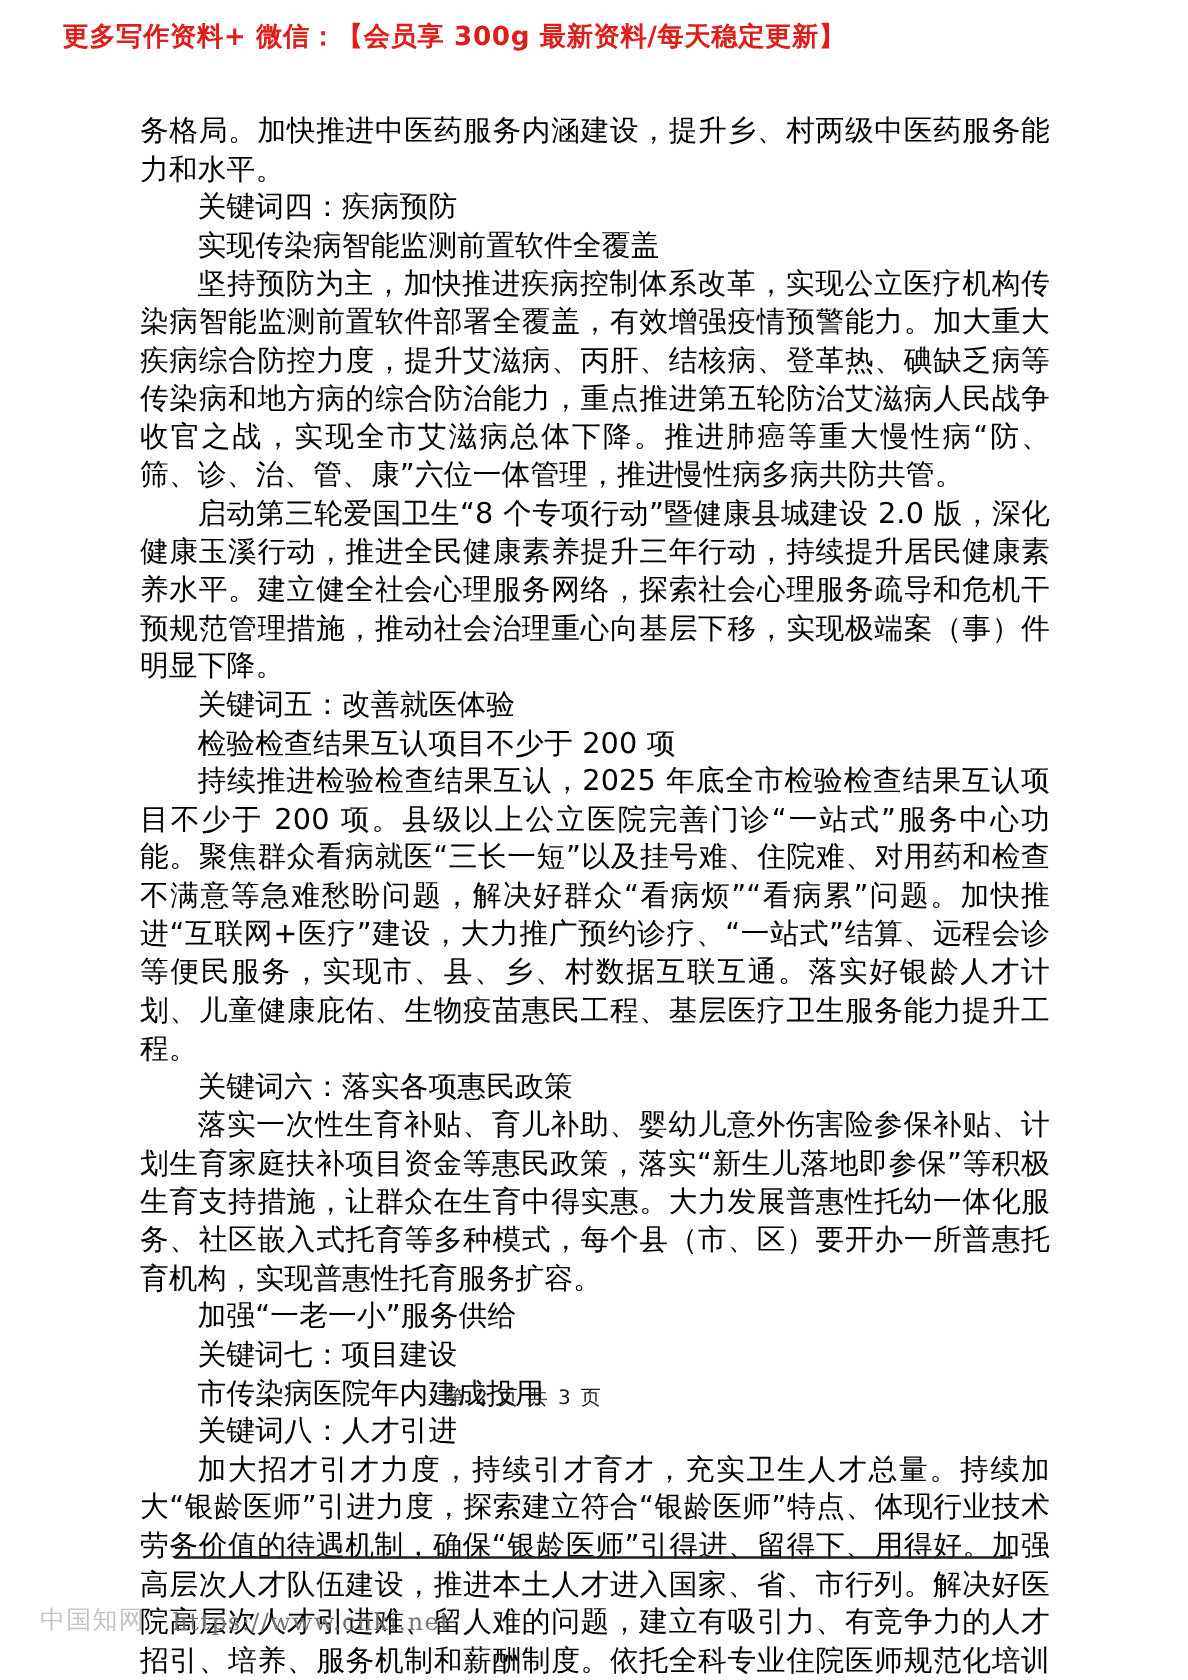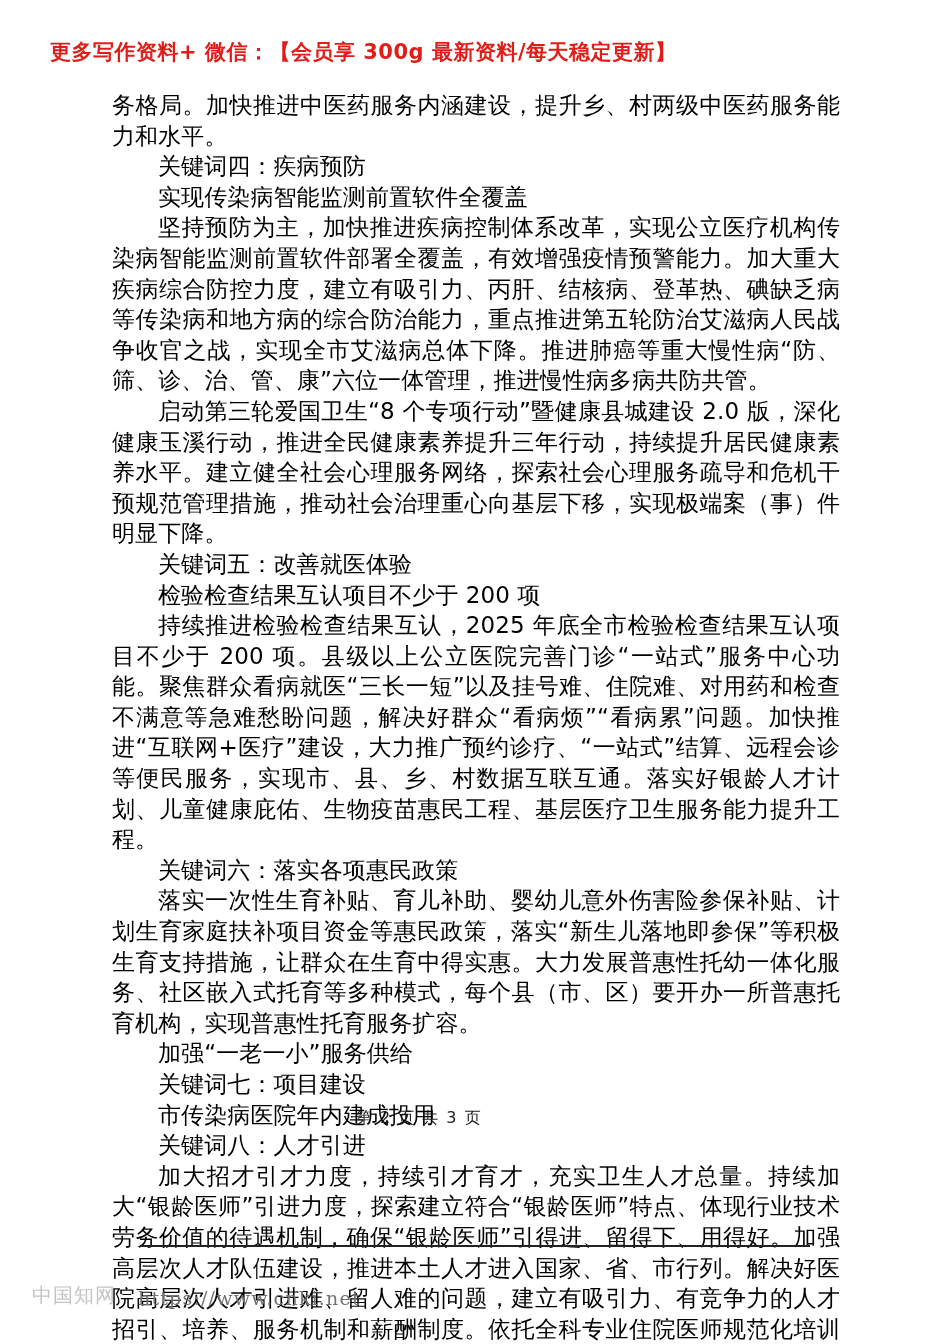--- a/index.html
+++ b/index.html
@@ -21,21 +21,20 @@
     position: absolute;
     left: 50px;
     top: 16px;
     width: 860px;
     font-size: 21px;
     font-weight: bold;
     color: #e01d18;
     letter-spacing: 0.5px;
     white-space: nowrap;
     line-height: 1.3;
-    margin-top: 23px;
   }
 
   
   .doc-body {
     position: absolute;
     left: 112px;
     top: 90px;
     width: 728px;
   }
   .para {
@@ -100,21 +99,21 @@
 </style>
 </head>
 <body>
 
 <div class="promo-banner">更多写作资料+ 微信：【会员享 300g 最新资料/每天稳定更新】</div>
 
 <div class="doc-body">
   <p class="para continuation">务格局。加快推进中医药服务内涵建设，提升乡、村两级中医药服务能力和水平。</p>
   <p class="para heading">关键词四：疾病预防</p>
   <p class="para heading">实现传染病智能监测前置软件全覆盖</p>
-  <p class="para indent">坚持预防为主，加快推进疾病控制体系改革，实现公立医疗机构传染病智能监测前置软件部署全覆盖，有效增强疫情预警能力。加大重大疾病综合防控力度，建立有吸引力、丙肝、结核病、登革热、碘缺乏病等传染病和地方病的综合防治能力，重点推进第五轮防治艾滋病人民战争收官之战，实现全市艾滋病总体下降。推进肺癌等重大慢性病“防、筛、诊、治、管、康”六位一体管理，推进慢性病多病共防共管。</p>
+  <p class="para indent">坚持预防为主，加快推进疾病控制体系改革，实现公立医疗机构传染病智能监测前置软件部署全覆盖，有效增强疫情预警能力。加大重大疾病综合防控力度，提升艾滋病、丙肝、结核病、登革热、碘缺乏病等传染病和地方病的综合防治能力，重点推进第五轮防治艾滋病人民战争收官之战，实现全市艾滋病总体下降。推进肺癌等重大慢性病“防、筛、诊、治、管、康”六位一体管理，推进慢性病多病共防共管。</p>
   <p class="para indent">启动第三轮爱国卫生“8 个专项行动”暨健康县城建设 2.0 版，深化健康玉溪行动，推进全民健康素养提升三年行动，持续提升居民健康素养水平。建立健全社会心理服务网络，探索社会心理服务疏导和危机干预规范管理措施，推动社会治理重心向基层下移，实现极端案（事）件明显下降。</p>
   <p class="para heading">关键词五：改善就医体验</p>
   <p class="para heading">检验检查结果互认项目不少于 200 项</p>
   <p class="para indent">持续推进检验检查结果互认，2025 年底全市检验检查结果互认项目不少于 200 项。县级以上公立医院完善门诊“一站式”服务中心功能。聚焦群众看病就医“三长一短”以及挂号难、住院难、对用药和检查不满意等急难愁盼问题，解决好群众“看病烦”“看病累”问题。加快推进“互联网+医疗”建设，大力推广预约诊疗、“一站式”结算、远程会诊等便民服务，实现市、县、乡、村数据互联互通。落实好银龄人才计划、儿童健康庇佑、生物疫苗惠民工程、基层医疗卫生服务能力提升工程。</p>
   <p class="para heading">关键词六：落实各项惠民政策</p>
   <p class="para indent">落实一次性生育补贴、育儿补助、婴幼儿意外伤害险参保补贴、计划生育家庭扶补项目资金等惠民政策，落实“新生儿落地即参保”等积极生育支持措施，让群众在生育中得实惠。大力发展普惠性托幼一体化服务、社区嵌入式托育等多种模式，每个县（市、区）要开办一所普惠托育机构，实现普惠性托育服务扩容。</p>
   <p class="para heading">加强“一老一小”服务供给</p>
   <p class="para heading">关键词七：项目建设</p>
   <p class="para heading">市传染病医院年内建成投用</p>
   <p class="para heading">关键词八：人才引进</p>

